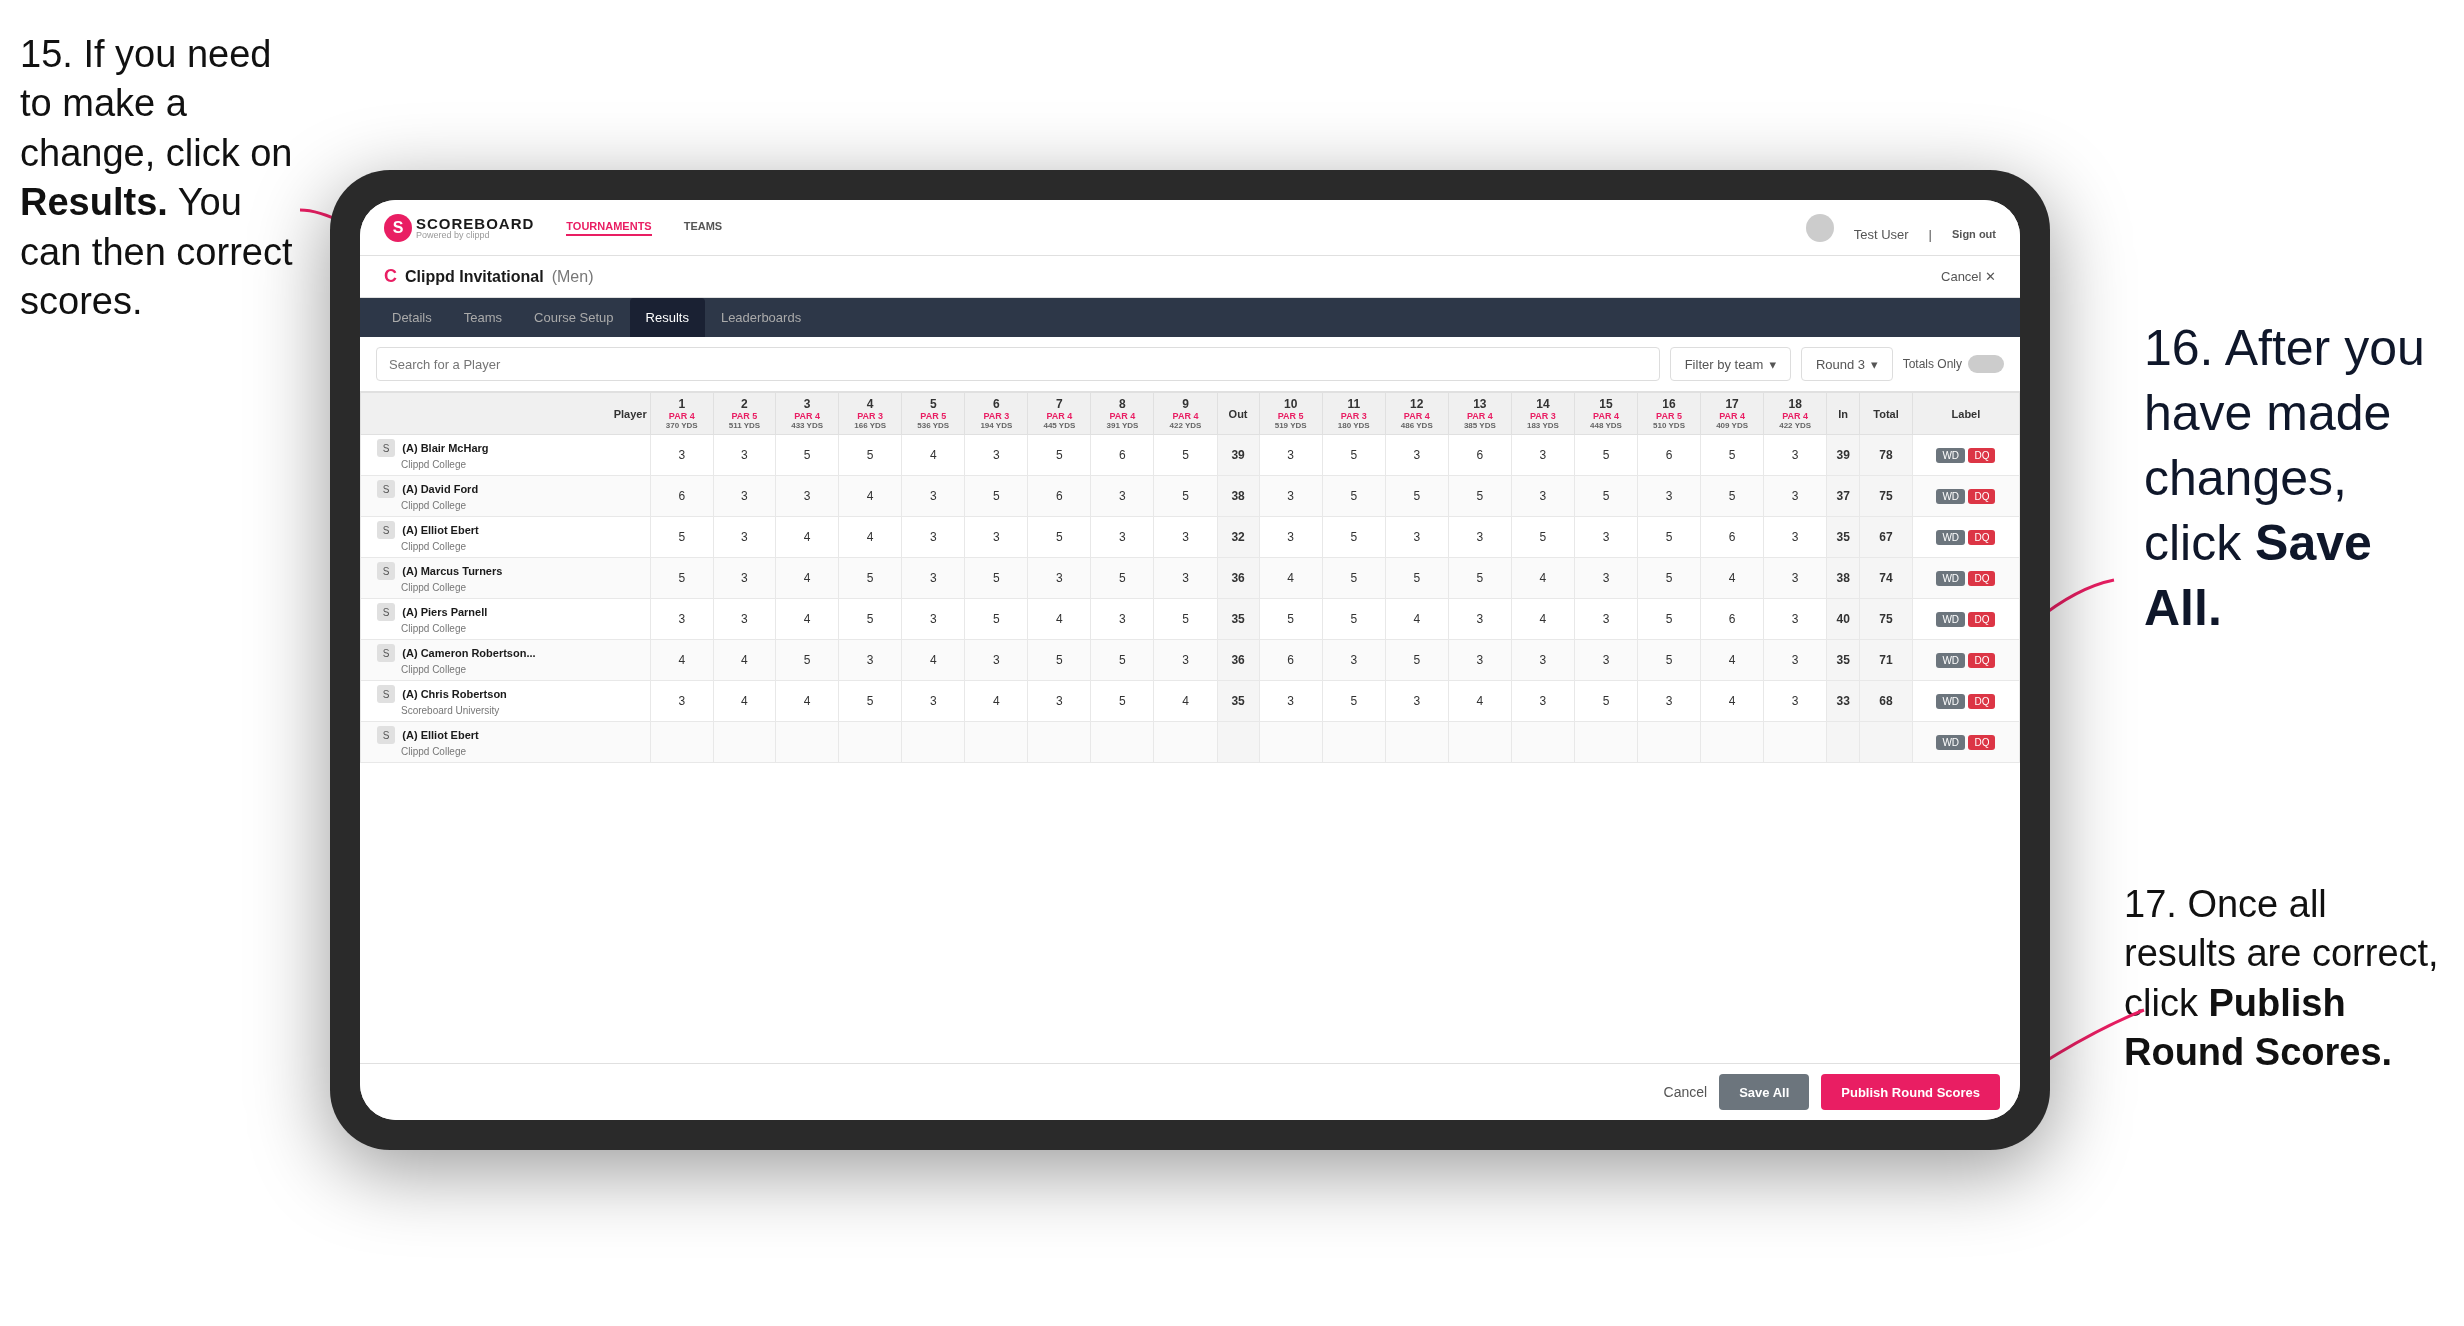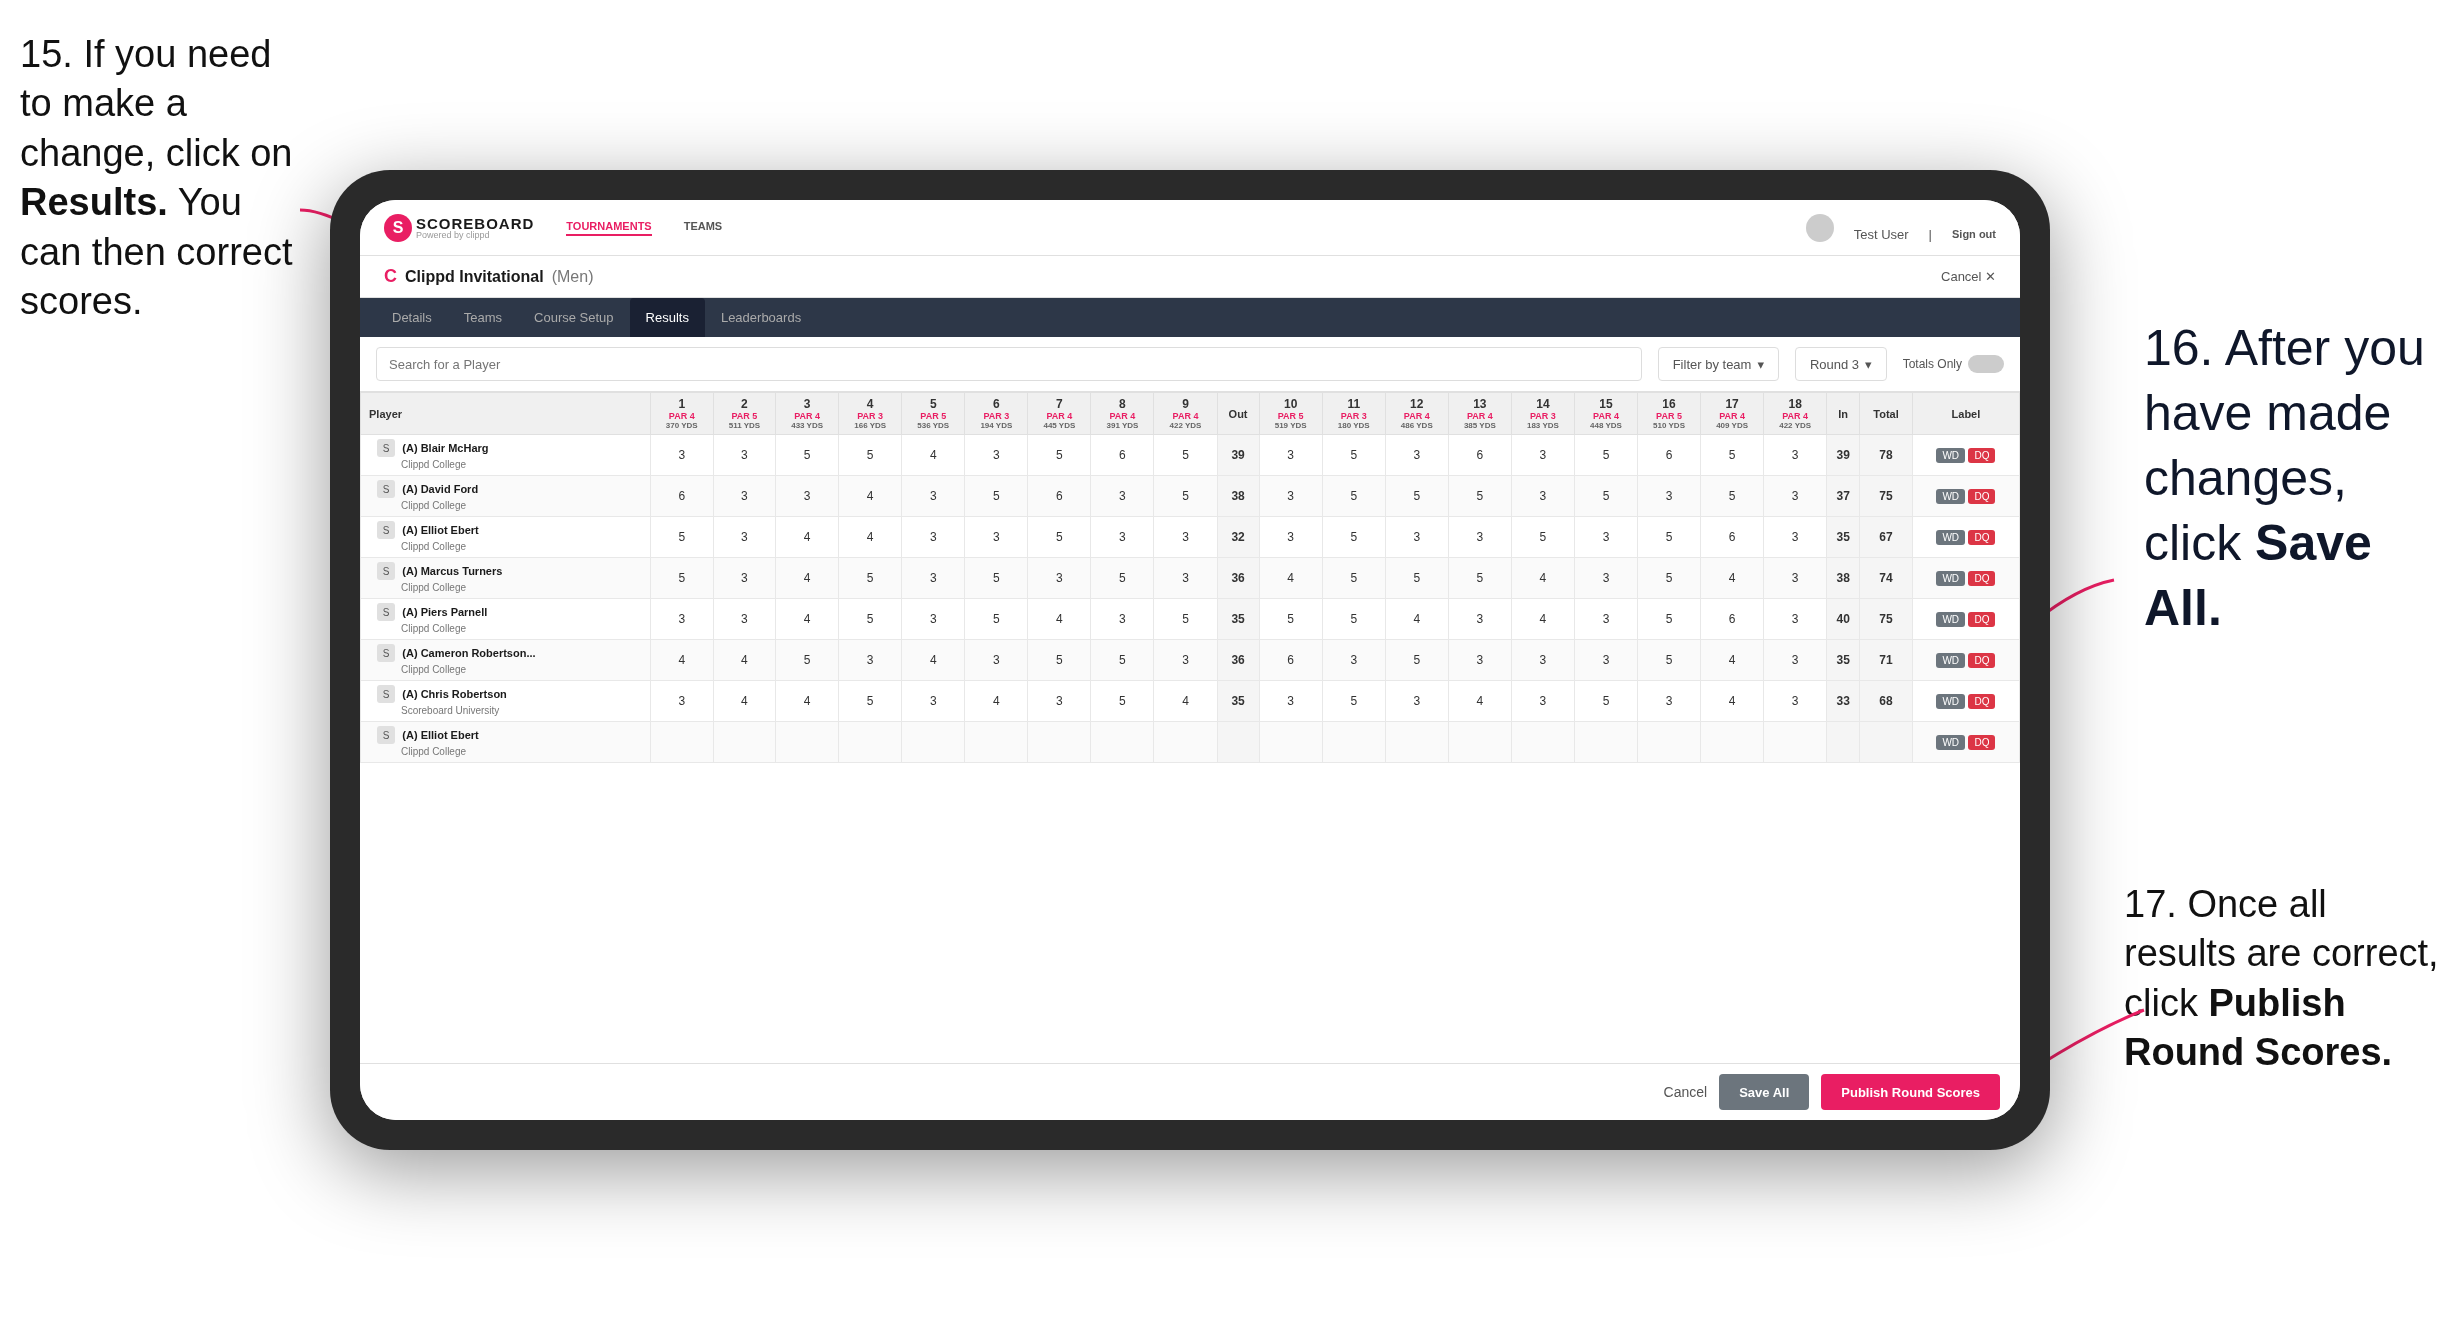--- a/index.html
+++ b/index.html
@@ -192,21 +192,21 @@
       background: #1a2133;
       border-radius: 4px 4px 0 0;
     }
 
     
     .toolbar {
       background: #ffffff;
       padding: 10px 16px;
       display: flex;
       align-items: center;
-      gap: 16px;
+      gap: 10px;
       border-bottom: 1px solid #e0e0e0;
       flex-shrink: 0;
     }
     .search-input {
       flex: 1;
       height: 34px;
       border: 1px solid #ddd;
       border-radius: 4px;
       padding: 0 12px;
       font-size: 13px;
@@ -271,21 +271,21 @@
       background: #f0f0f0;
       border: 1px solid #e0e0e0;
       padding: 4px 3px;
       text-align: center;
       font-weight: 600;
       color: #333;
       white-space: nowrap;
     }
 
     .scores-table th.player-col {
-      text-align: left;
+      text-align: right;
       padding-left: 8px;
       min-width: 120px;
     }
 
     .scores-table .hole-num {
       font-size: 12px;
       font-weight: 700;
       color: #333;
       display: block;
     }

